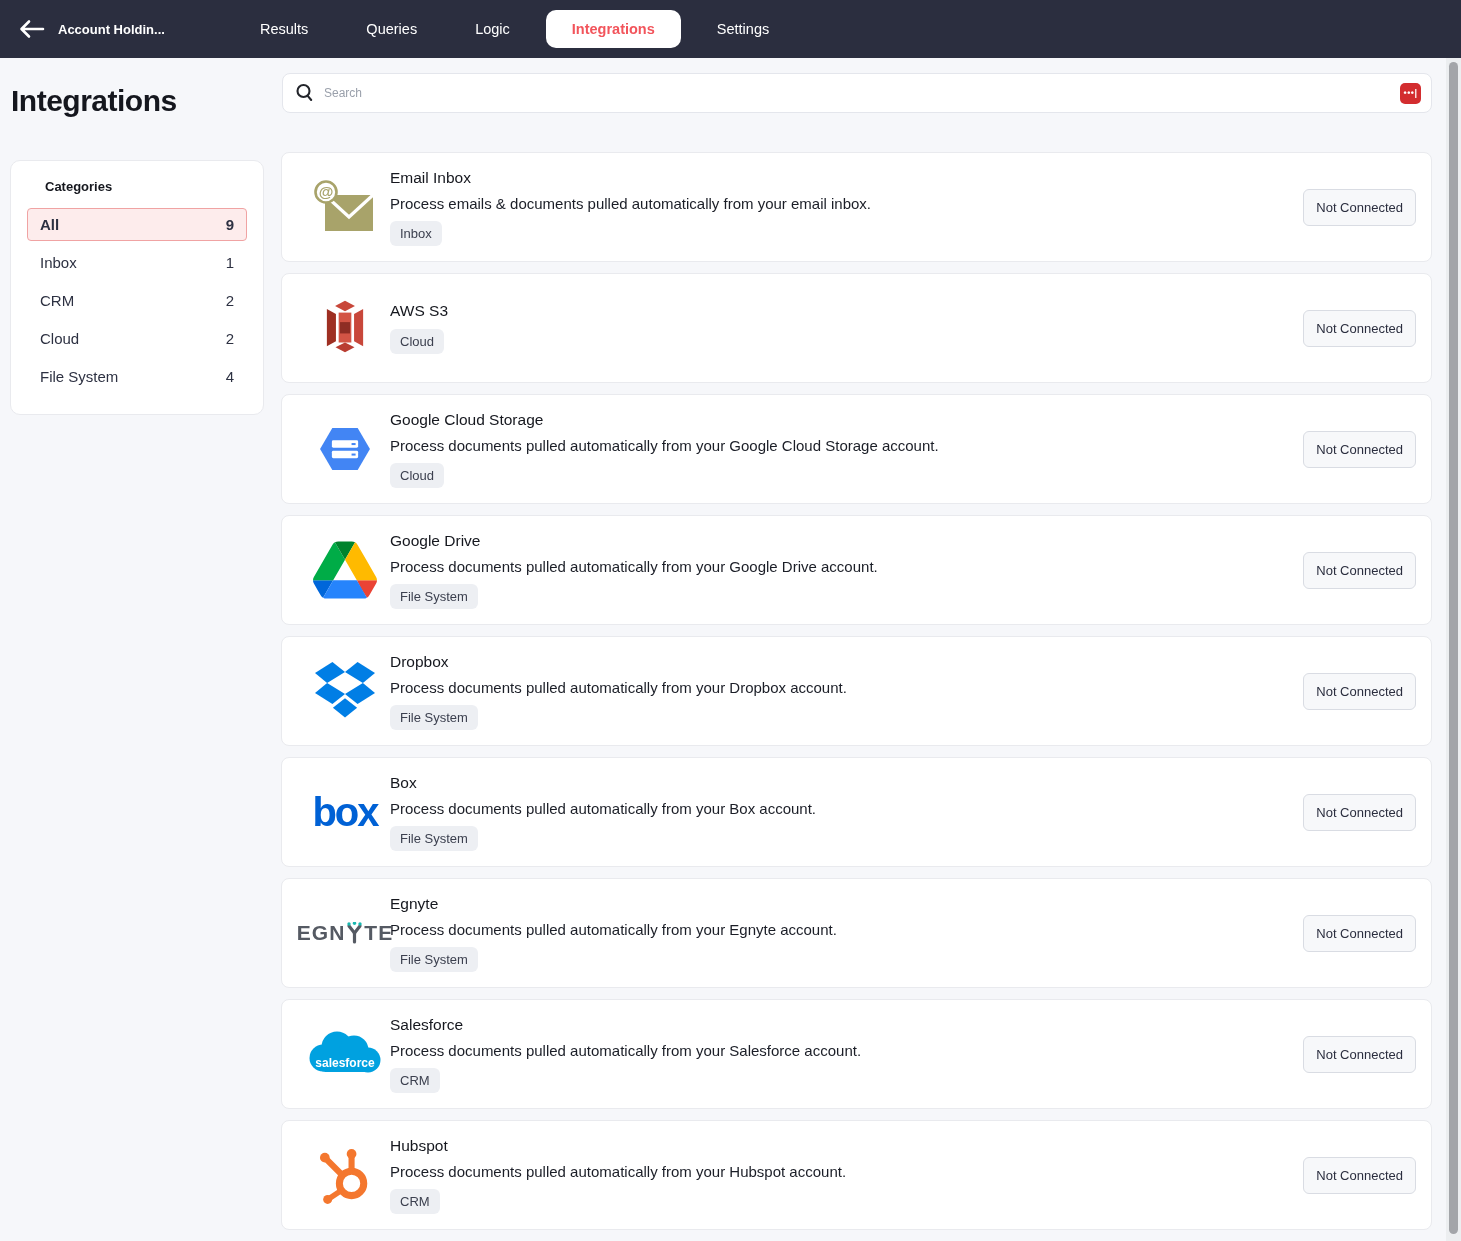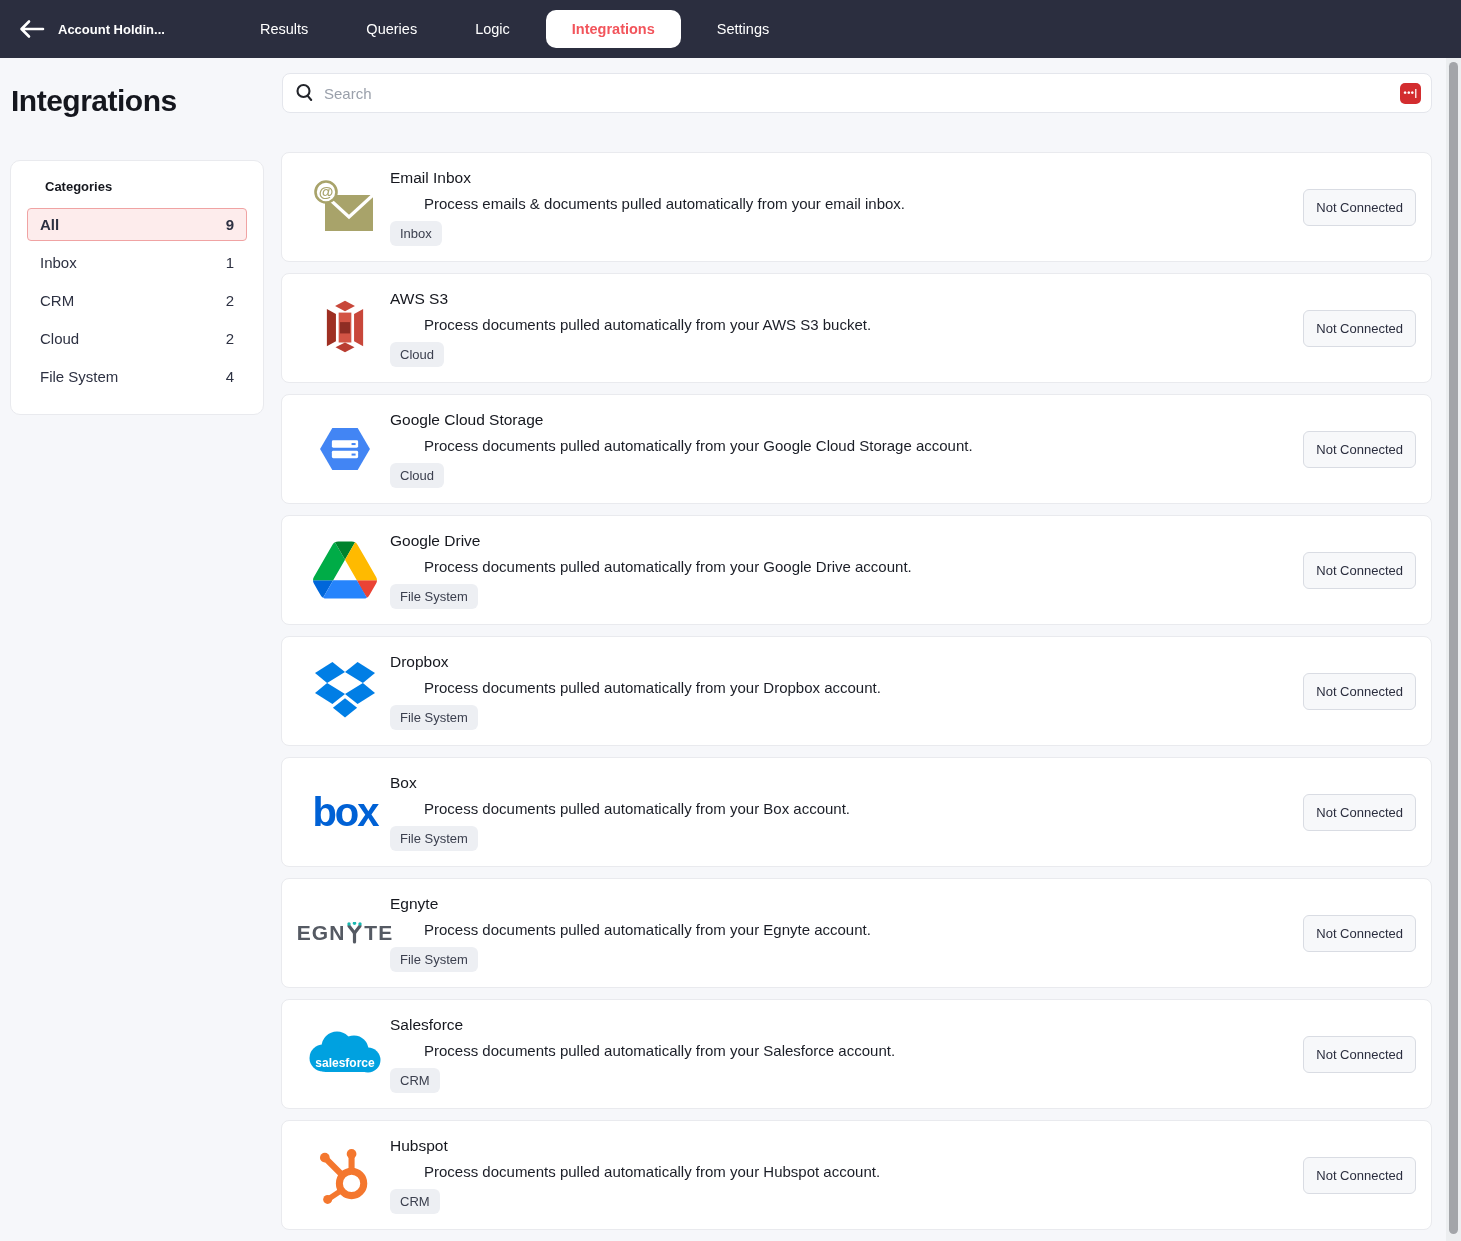--- a/index.html
+++ b/index.html
@@ -38,39 +38,39 @@
   }
   .cat-item.selected { background:#fdecec; border-color:#f0a3a3; font-weight:bold; }
   .cat-count { color:#2d3142; }
   
   .search-bar {
     position:absolute; left:282px; top:73px; width:1150px; height:40px;
     background:#fff; border:1px solid #e4e6ec; border-radius:8px;
     display:flex; align-items:center; padding:0 10px 0 12px;
   }
   .search-bar input {
-    flex:1; border:none; outline:none; font-size:15px; margin-left:9px;
+    flex:1; border:none; outline:none; font-size:12px; margin-left:9px;
     font-family:inherit; color:#1a1d27; background:transparent;
   }
   .search-bar input::placeholder { color:#9aa0ab; }
   .lastpass {
     width:21px; height:21px; border-radius:5px; background:#d32d2f;
     display:flex; align-items:center; justify-content:center; cursor:pointer;
     color:#fff; font-size:9px; letter-spacing:0.5px; font-weight:bold; line-height:1;
   }
   
   .cards { position:absolute; left:281px; top:152px; width:1151px; display:flex; flex-direction:column; gap:11px; }
   .card {
     height:110px; background:#fff; border:1px solid #e9eaee; border-radius:8px;
     display:flex; align-items:center; padding:0 11px 0 20px;
   }
   .card-icon { width:86px; min-width:86px; display:flex; align-items:center; justify-content:center; }
   .card-body { flex:1; margin-left:2px; }
   .card-title { font-size:15.5px; font-weight:normal; color:#15171e; }
-  .card-desc { font-size:15px; color:#1b1e27; margin-top:8px;margin-left:34px; }
+  .card-desc { font-size:15px; color:#1b1e27; margin-top:8px; }
   .card-tag {
     display:inline-block; margin-top:9px; background:#edeff3; color:#3c404f;
     font-size:13px; padding:5px 10px; border-radius:6px;
   }
   .status-btn {
     background:#f7f8fa; border:1px solid #d9dce3; border-radius:6px;
     font-size:13px; color:#2b2e3f; padding:10px 12px; cursor:pointer;
     font-family:inherit; white-space:nowrap; margin-right:4px;
   }
   
@@ -160,21 +160,20 @@
     <polygon points="12,11 22,16.5 22,46.5 12,52" fill="#9e2f22"></polygon>
     <polygon points="52,11 42,16.5 42,46.5 52,52" fill="#c8473a"></polygon>
     <polygon points="32,2 43,7.8 32,13.6 21,7.8" fill="#c8473a"></polygon>
     <polygon points="25,15 39,15 39,48 25,48" fill="#d35445"></polygon>
     <polygon points="26.5,25.5 37.5,25.5 37.5,38 26.5,38" fill="#8e2d24"></polygon>
     <polygon points="32,48 42.5,53.3 32,58.8 21.5,53.3" fill="#b93d32"></polygon>
   </svg>
 </div>
     <div class="card-body">
       <div class="card-title">AWS S3</div>
-      <div class="card-desc">Process documents pulled automatically from your AWS S3 bucket.</div>
       <span class="card-tag">Cloud</span>
     </div>
     <button class="status-btn">Not Connected</button>
   </div>
 
   <div class="card">
     <div class="card-icon">
   <svg width="56" height="50" viewBox="0 0 64 56">
     <polygon points="17.5,4 46.5,4 60.5,28 46.5,52 17.5,52 3.5,28" fill="#4285f4"></polygon>
     <rect x="17" y="18" width="30" height="8.5" rx="1.6" fill="#fff"></rect>

